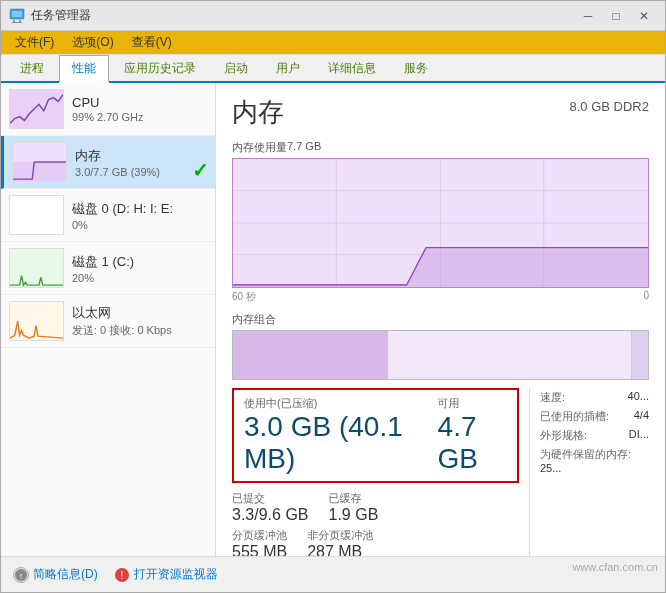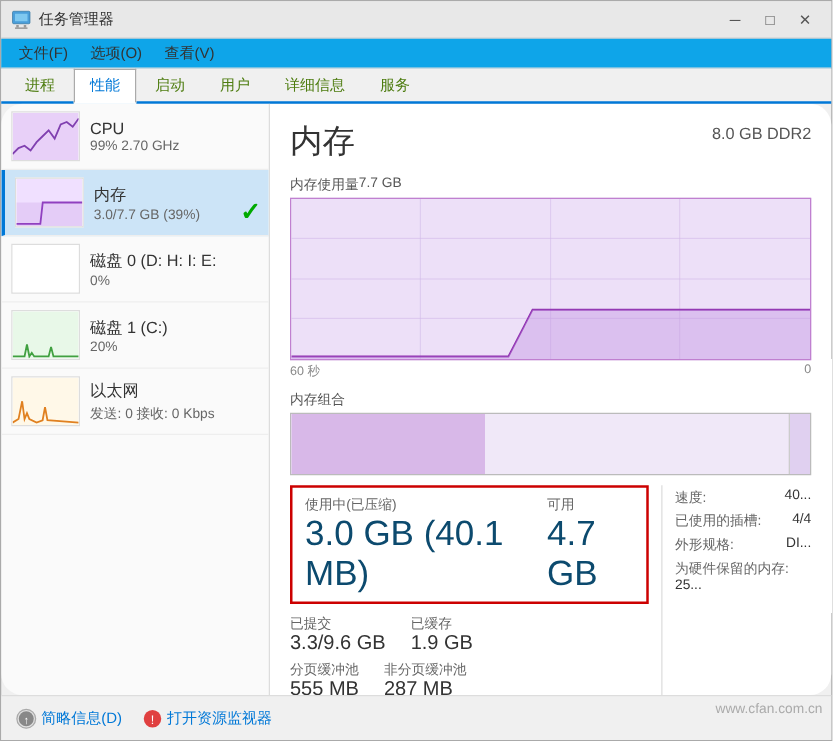--- a/index.html
+++ b/index.html
@@ -57,21 +57,21 @@
       align-items: center;
       justify-content: center;
     }
     .menu-bar {
       height: 24px;
       display: flex;
       align-items: center;
       padding: 0 6px;
       gap: 2px;
       border-bottom: 1px solid #ddd;
-      background: #0ea5e9;
+      background: #eab308;
     }
     .menu-item {
       padding: 2px 8px;
       font-size: 12px;
       color: #333;
       cursor: pointer;
     }
     .tabs-bar {
       height: 28px;
       display: flex;
@@ -94,21 +94,20 @@
       background: #fff;
       border-color: #aaa;
       border-bottom: 2px solid #fff;
       margin-bottom: -2px;
       color: #0078d7;
     }
     .main-area {
       display: flex;
       flex: 1;
       overflow: hidden;
-      border-radius: 17px;
     }
     .sidebar {
       width: 215px;
       background: #fafafa;
       border-right: 1px solid #ddd;
       overflow-y: auto;
     }
     .sidebar-item {
       display: flex;
       align-items: center;
@@ -332,20 +331,21 @@
 
   <div class="menu-bar">
     <span class="menu-item">文件(F)</span>
     <span class="menu-item">选项(O)</span>
     <span class="menu-item">查看(V)</span>
   </div>
 
   <div class="tabs-bar">
     <span class="tab">进程</span>
     <span class="tab active">性能</span>
+    <span class="tab">应用历史记录</span>
     <span class="tab">启动</span>
     <span class="tab">用户</span>
     <span class="tab">详细信息</span>
     <span class="tab">服务</span>
   </div>
 
   <div class="main-area">
 
     <div class="sidebar">
 

